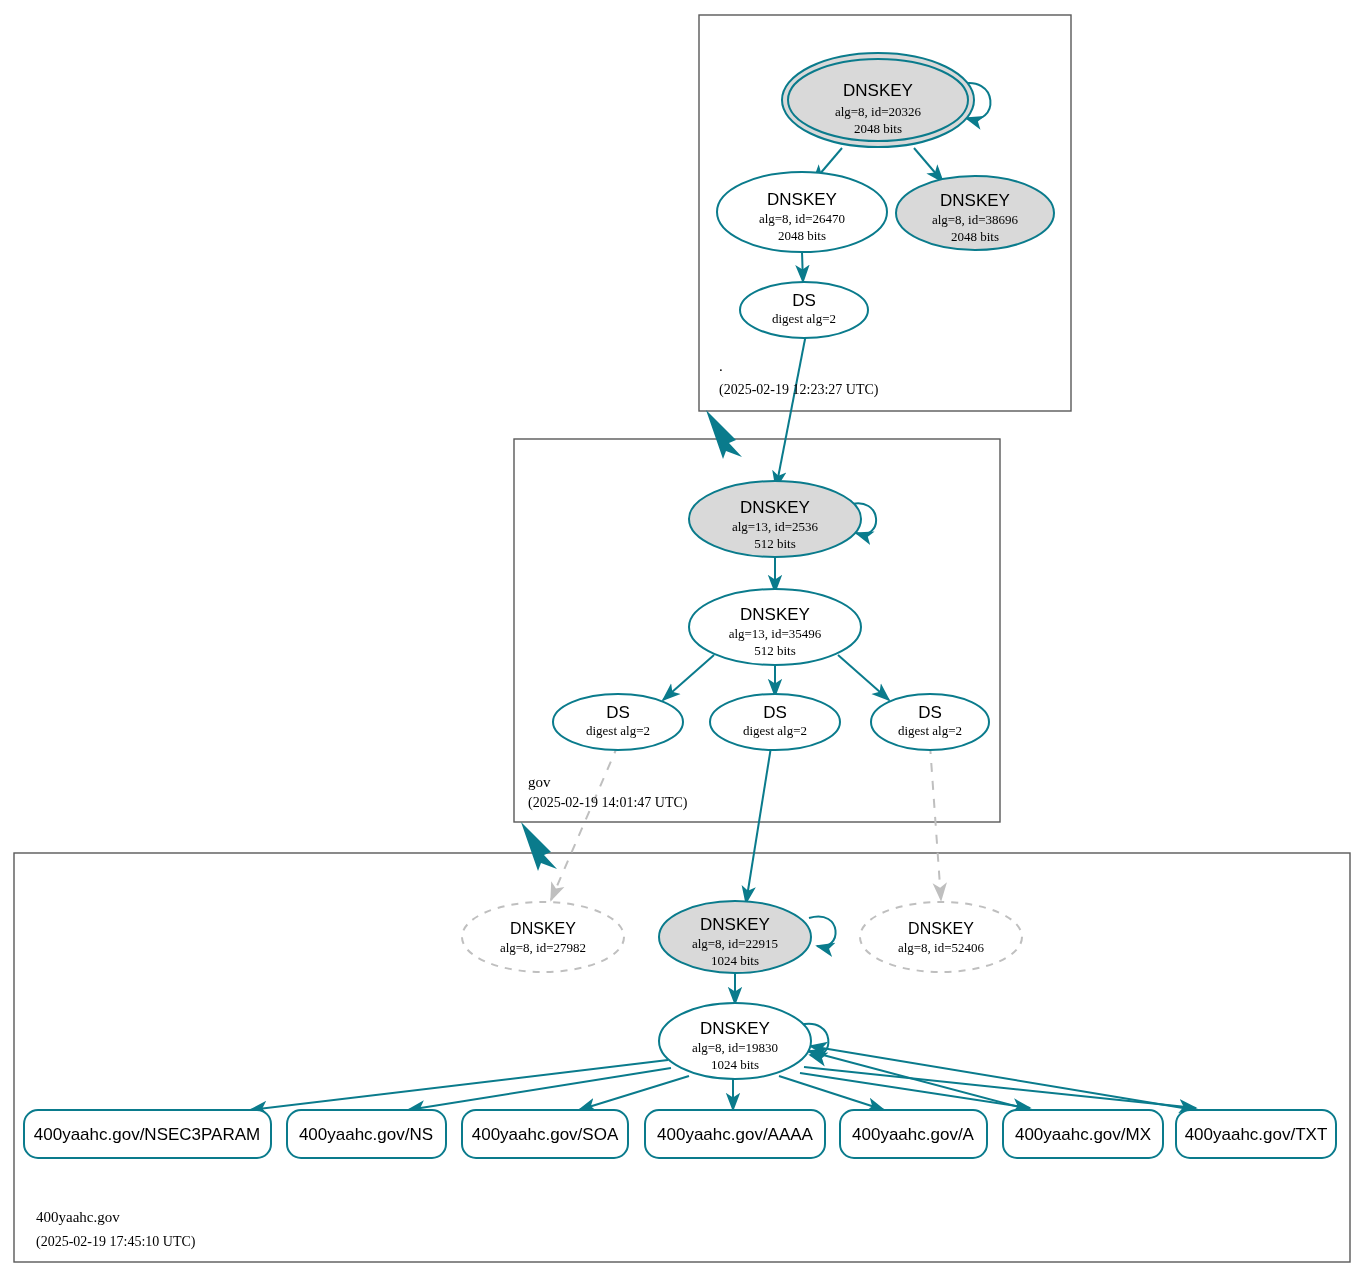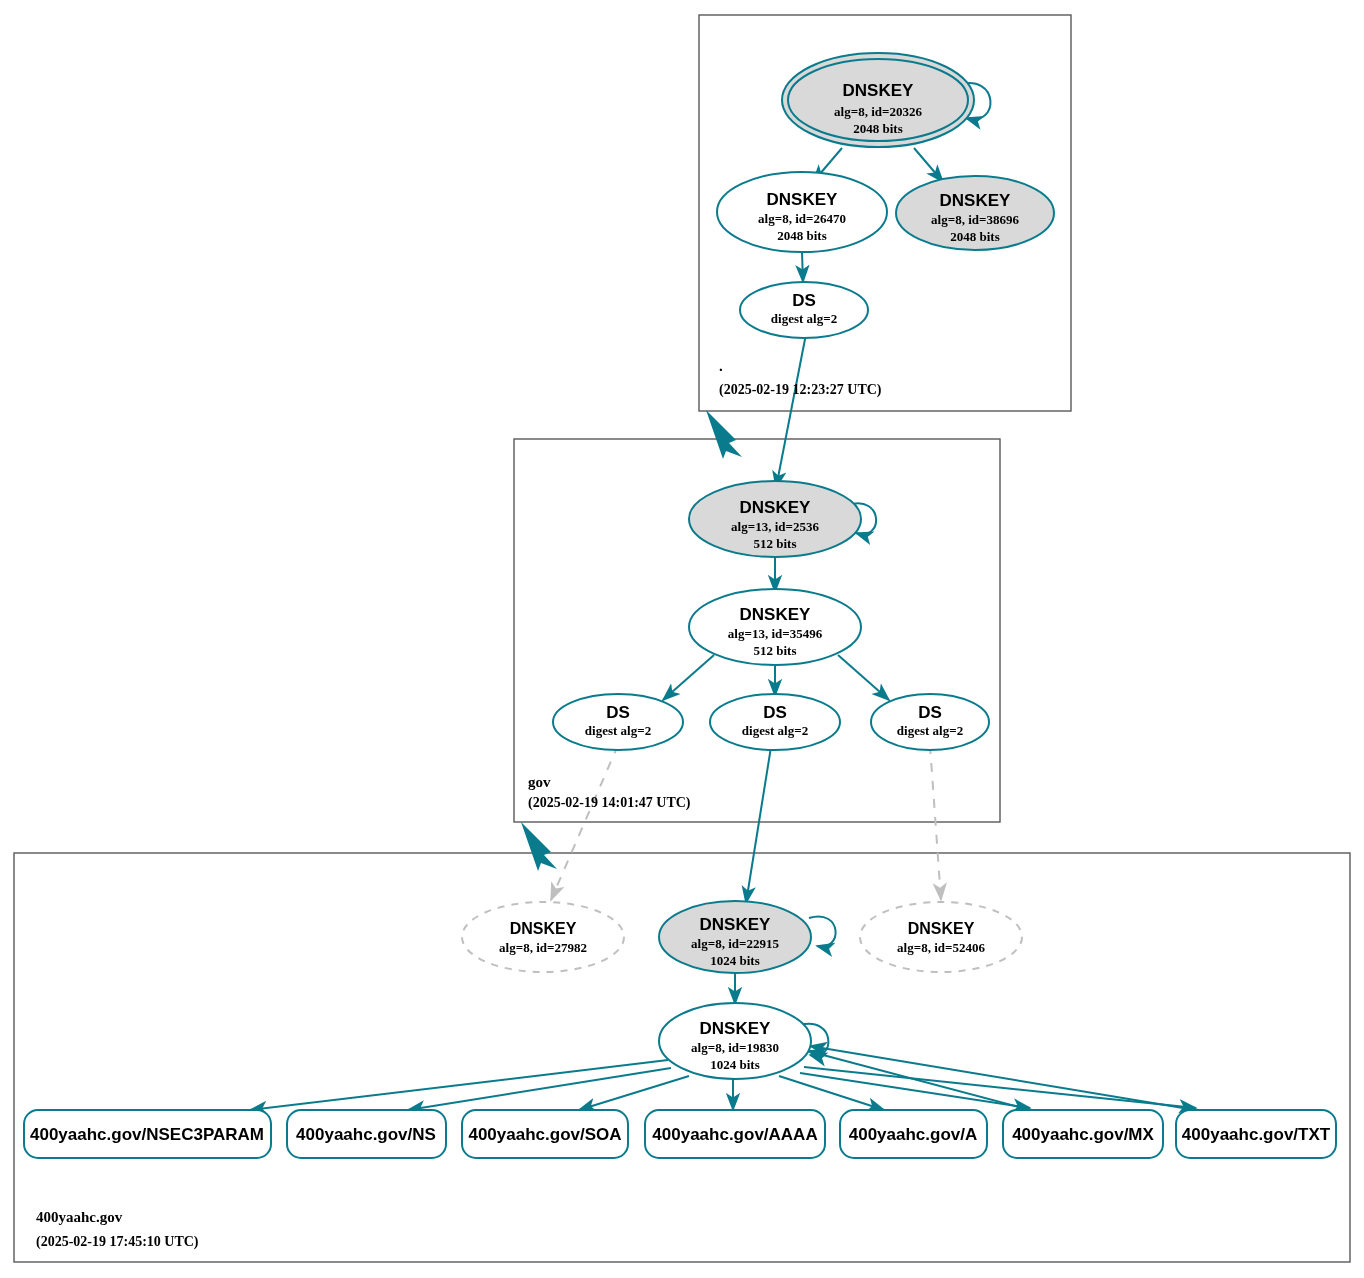--- a/index.html
+++ b/index.html
@@ -1,17 +1,17 @@
 <!DOCTYPE html>
 <html><head>
 <meta charset="utf-8">
 <style>
   html,body{margin:0;padding:0;background:#ffffff;}
   body{font-family:"Liberation Sans",sans-serif;}
-  #stage{position:relative;width:1364px;height:1278px;overflow:hidden;background:#fff;font-weight:bold;}
+  #stage{position:relative;width:1364px;height:1278px;overflow:hidden;background:#fff;}
   svg#graph{position:absolute;left:0;top:0;width:1364px;height:1278px;}
   .zone-rect{fill:none;stroke:#595959;stroke-width:1.4;}
   .node-ell{fill:#ffffff;stroke:#0a7b8c;stroke-width:2;}
   .node-ell.shaded{fill:#d9d9d9;}
   .node-ell.ghost{fill:#ffffff;stroke:#bfbfbf;stroke-width:2;stroke-dasharray:7,7;}
   .rrbox{fill:#ffffff;stroke:#0a7b8c;stroke-width:2;}
   .edge{fill:none;stroke:#0a7b8c;stroke-width:2;}
   .edge-ghost{fill:none;stroke:#bfbfbf;stroke-width:2;stroke-dasharray:9,9;}
   .deleg{fill:#0a7b8c;stroke:none;}
   text{font-family:"Liberation Sans",sans-serif;fill:#000000;}

